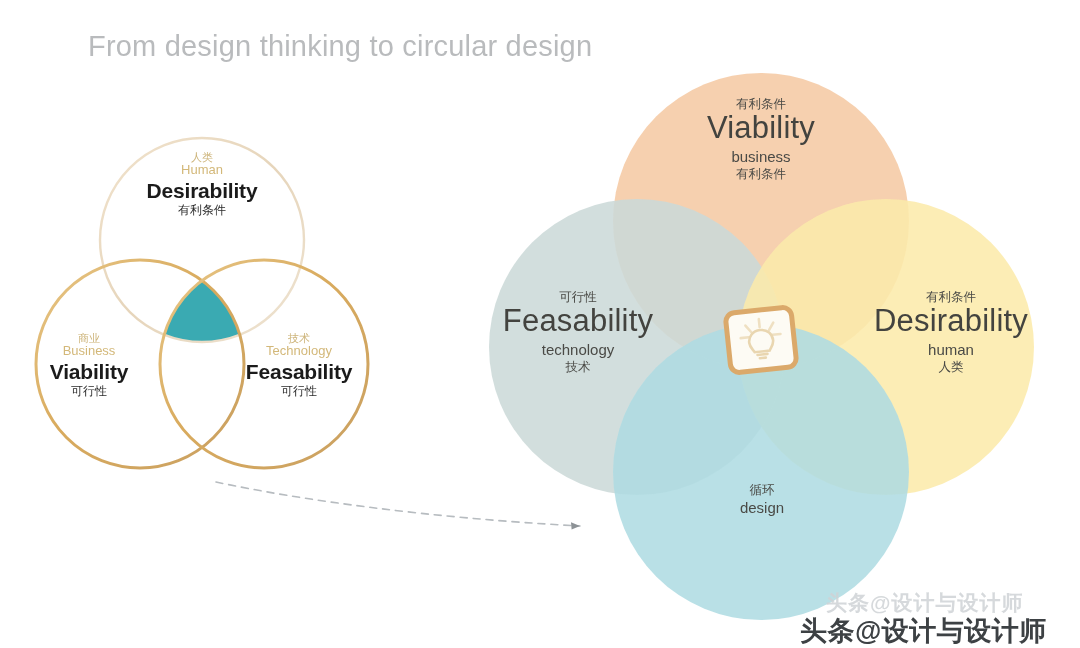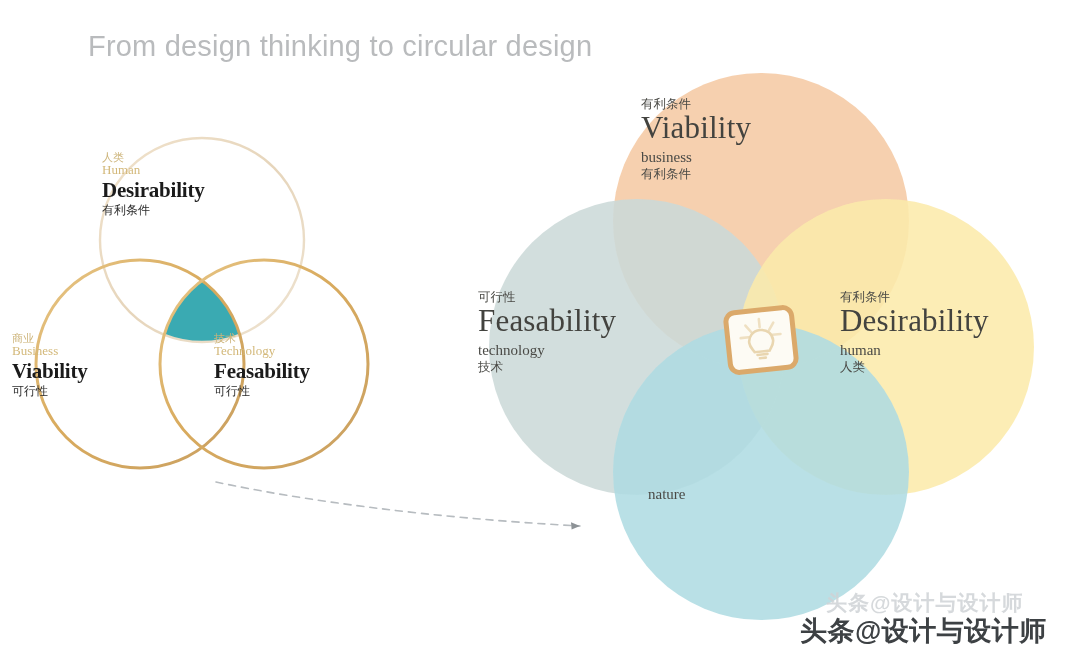--- a/index.html
+++ b/index.html
@@ -17,21 +17,21 @@
     position:absolute;left:88px;top:18px;
     font-size:29px;font-weight:400;
     color:#b9bbbd;letter-spacing:.2px;
     white-space:nowrap;
   }
 
   
   svg{position:absolute;left:0;top:0;overflow:visible;}
 
   
-  .lbl{position:absolute;line-height:1.12;white-space:nowrap;font-family:Liberation Serif, serif;}
+  .lbl{position:absolute;text-align:center;line-height:1.12;white-space:nowrap;}
 
   
   .l-cn-top{font-size:11px;color:#cdb47a;}
   .l-en-top{font-size:13px;color:#d3b879;}
   .l-main{font-size:21px;font-weight:700;color:#1b1b1b;letter-spacing:-.2px;margin-top:1px;}
   .l-cn-bot{font-size:12px;color:#2b2b2b;margin-top:2px;}
 
   
   .r-cn-top{font-size:12.5px;color:#4a4a46;}
   .r-main{font-size:31px;font-weight:400;color:#43433f;letter-spacing:.2px;}
@@ -154,19 +154,20 @@
   </div>
 
   <div class="lbl" style="left:840px;top:278px;width:222px;">
     <div class="r-cn-top">有利条件</div>
     <div class="r-main">Desirability</div>
     <div class="r-en-bot">human</div>
     <div class="r-cn-bot">人类</div>
   </div>
 
   <div class="lbl" style="left:648px;top:471px;width:228px;">
-    <div class="r-en-bot">nature</div>
+    <div class="r-cn-top">循环</div>
+    <div class="r-en-bot">design</div>
   </div>
 
   <div class="wm wm-faint">头条@设计与设计师</div>
   <div class="wm wm-main">头条@设计与设计师</div>
 
 </div>
 
 </body></html>

